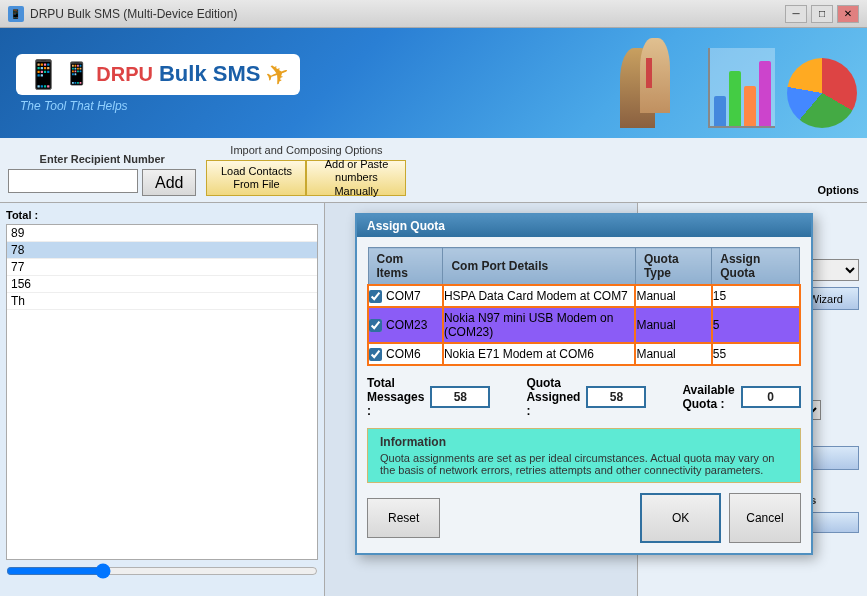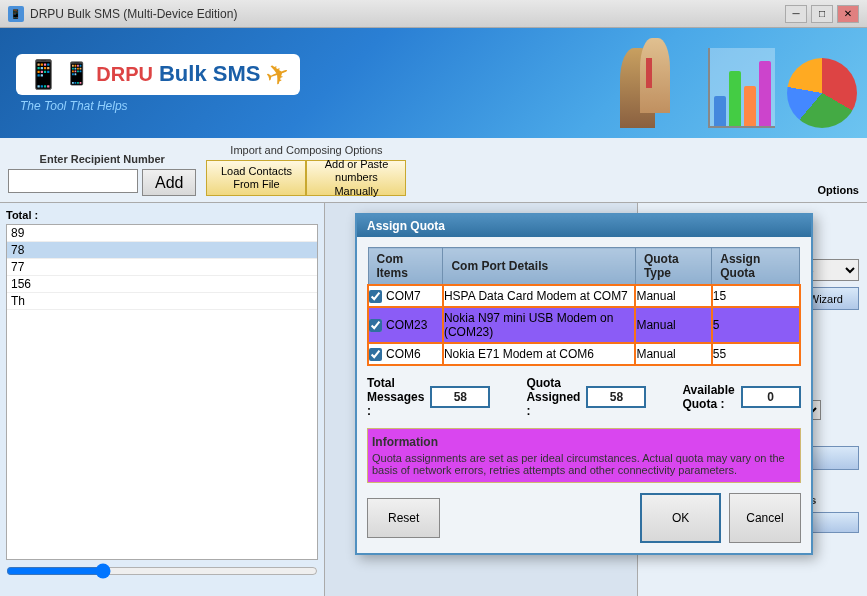--- a/index.html
+++ b/index.html
@@ -154,23 +154,23 @@
     .totals-group { display: flex; align-items: center; gap: 6px; }
     .totals-label { font-weight: bold; }
     .totals-input {
       width: 60px; height: 22px; border: 2px solid #3070a0; padding: 2px 4px;
       font-size: 12px; font-weight: bold; color: #222; background: white;
       text-align: center;
     }
 
     
     .info-section {
-      background: #d946ef;
+      background: #5eead4;
       border: 1px solid #d0b870;
-      padding: 6px 4px;
+      padding: 6px 12px;
       margin-bottom: 10px;
       font-size: 11px;
       color: #333;
     }
     .info-title { font-weight: bold; font-size: 12px; margin-bottom: 3px; }
 
     
     .modal-buttons { display: flex; justify-content: space-between; align-items: center; }
     .reset-btn {
       background: linear-gradient(to bottom, #f0f0f0, #d8d8d8);

